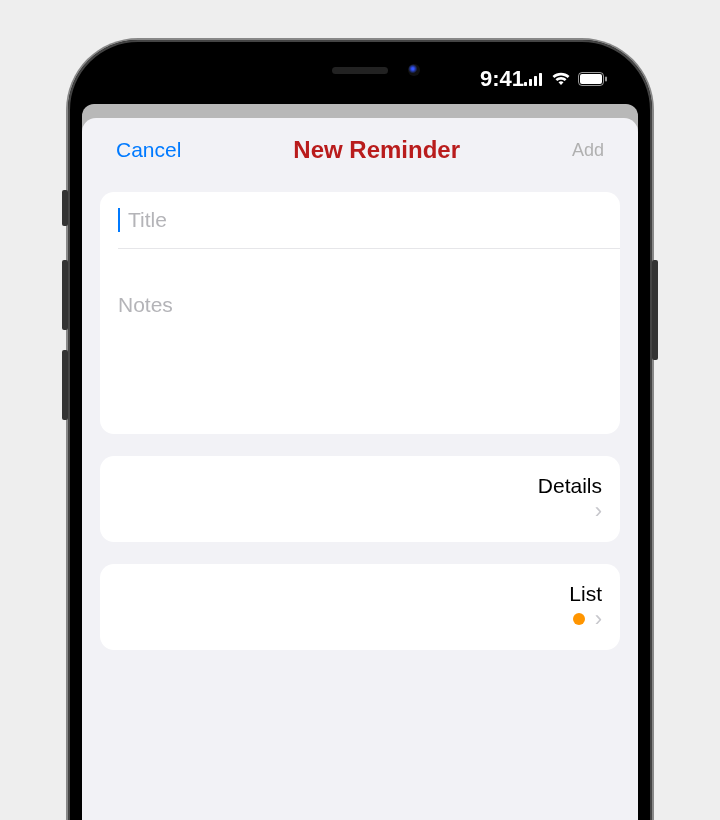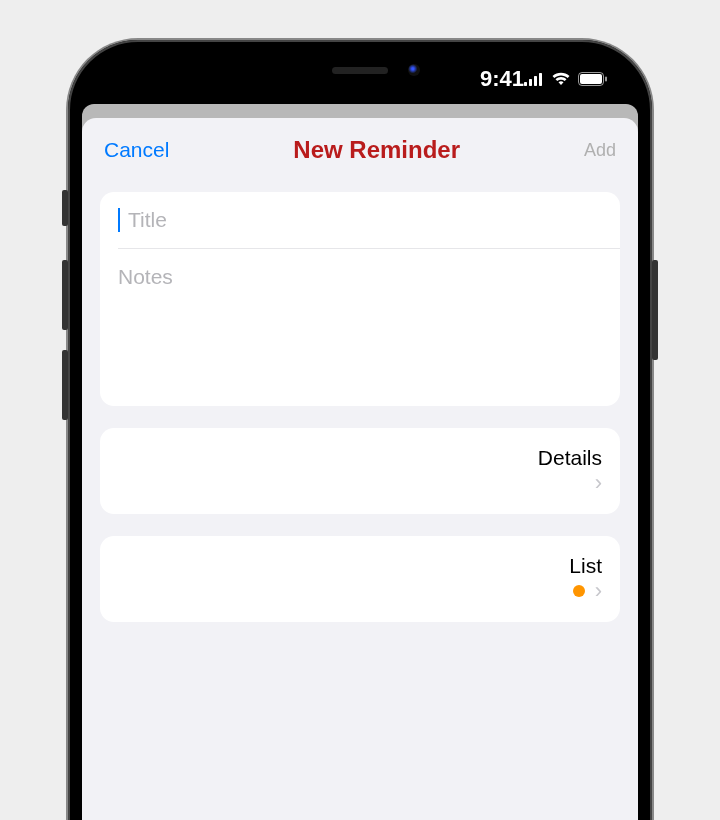--- a/index.html
+++ b/index.html
@@ -98,21 +98,21 @@
       background: #f2f2f6;
       height: 100%;
       border-radius: 14px 14px 0 0;
       display: flex;
       flex-direction: column;
     }
     .sheet-header {
       display: flex;
       justify-content: space-between;
       align-items: center;
-      padding: 18px 22px;
+      padding: 18px 34px;
     }
     .sheet-header .cancel {
       color: #007aff;
       font-size: 21px;
     }
     .sheet-header .title {
       color: #b91c1c;
       font-size: 24px;
       font-weight: 600;
     }
@@ -148,20 +148,21 @@
     .title-input::placeholder { color: #b4b4b8; }
     .divider { height: 1px; background: #e6e6e9; margin-left: 18px; }
     .notes-area {
       border: none;
       outline: none;
       width: 100%;
       font-size: 21px;
       resize: none;
       min-height: 120px;
       font-family: inherit;
+      margin-top: 28px;
     }
     .notes-area::placeholder { color: #b4b4b8; }
     .row {
       display: flex;
       align-items: flex-end;
       justify-content: space-between;
       padding: 18px 18px;
       font-size: 21px;
       color: #000;
       flex-direction: column;

